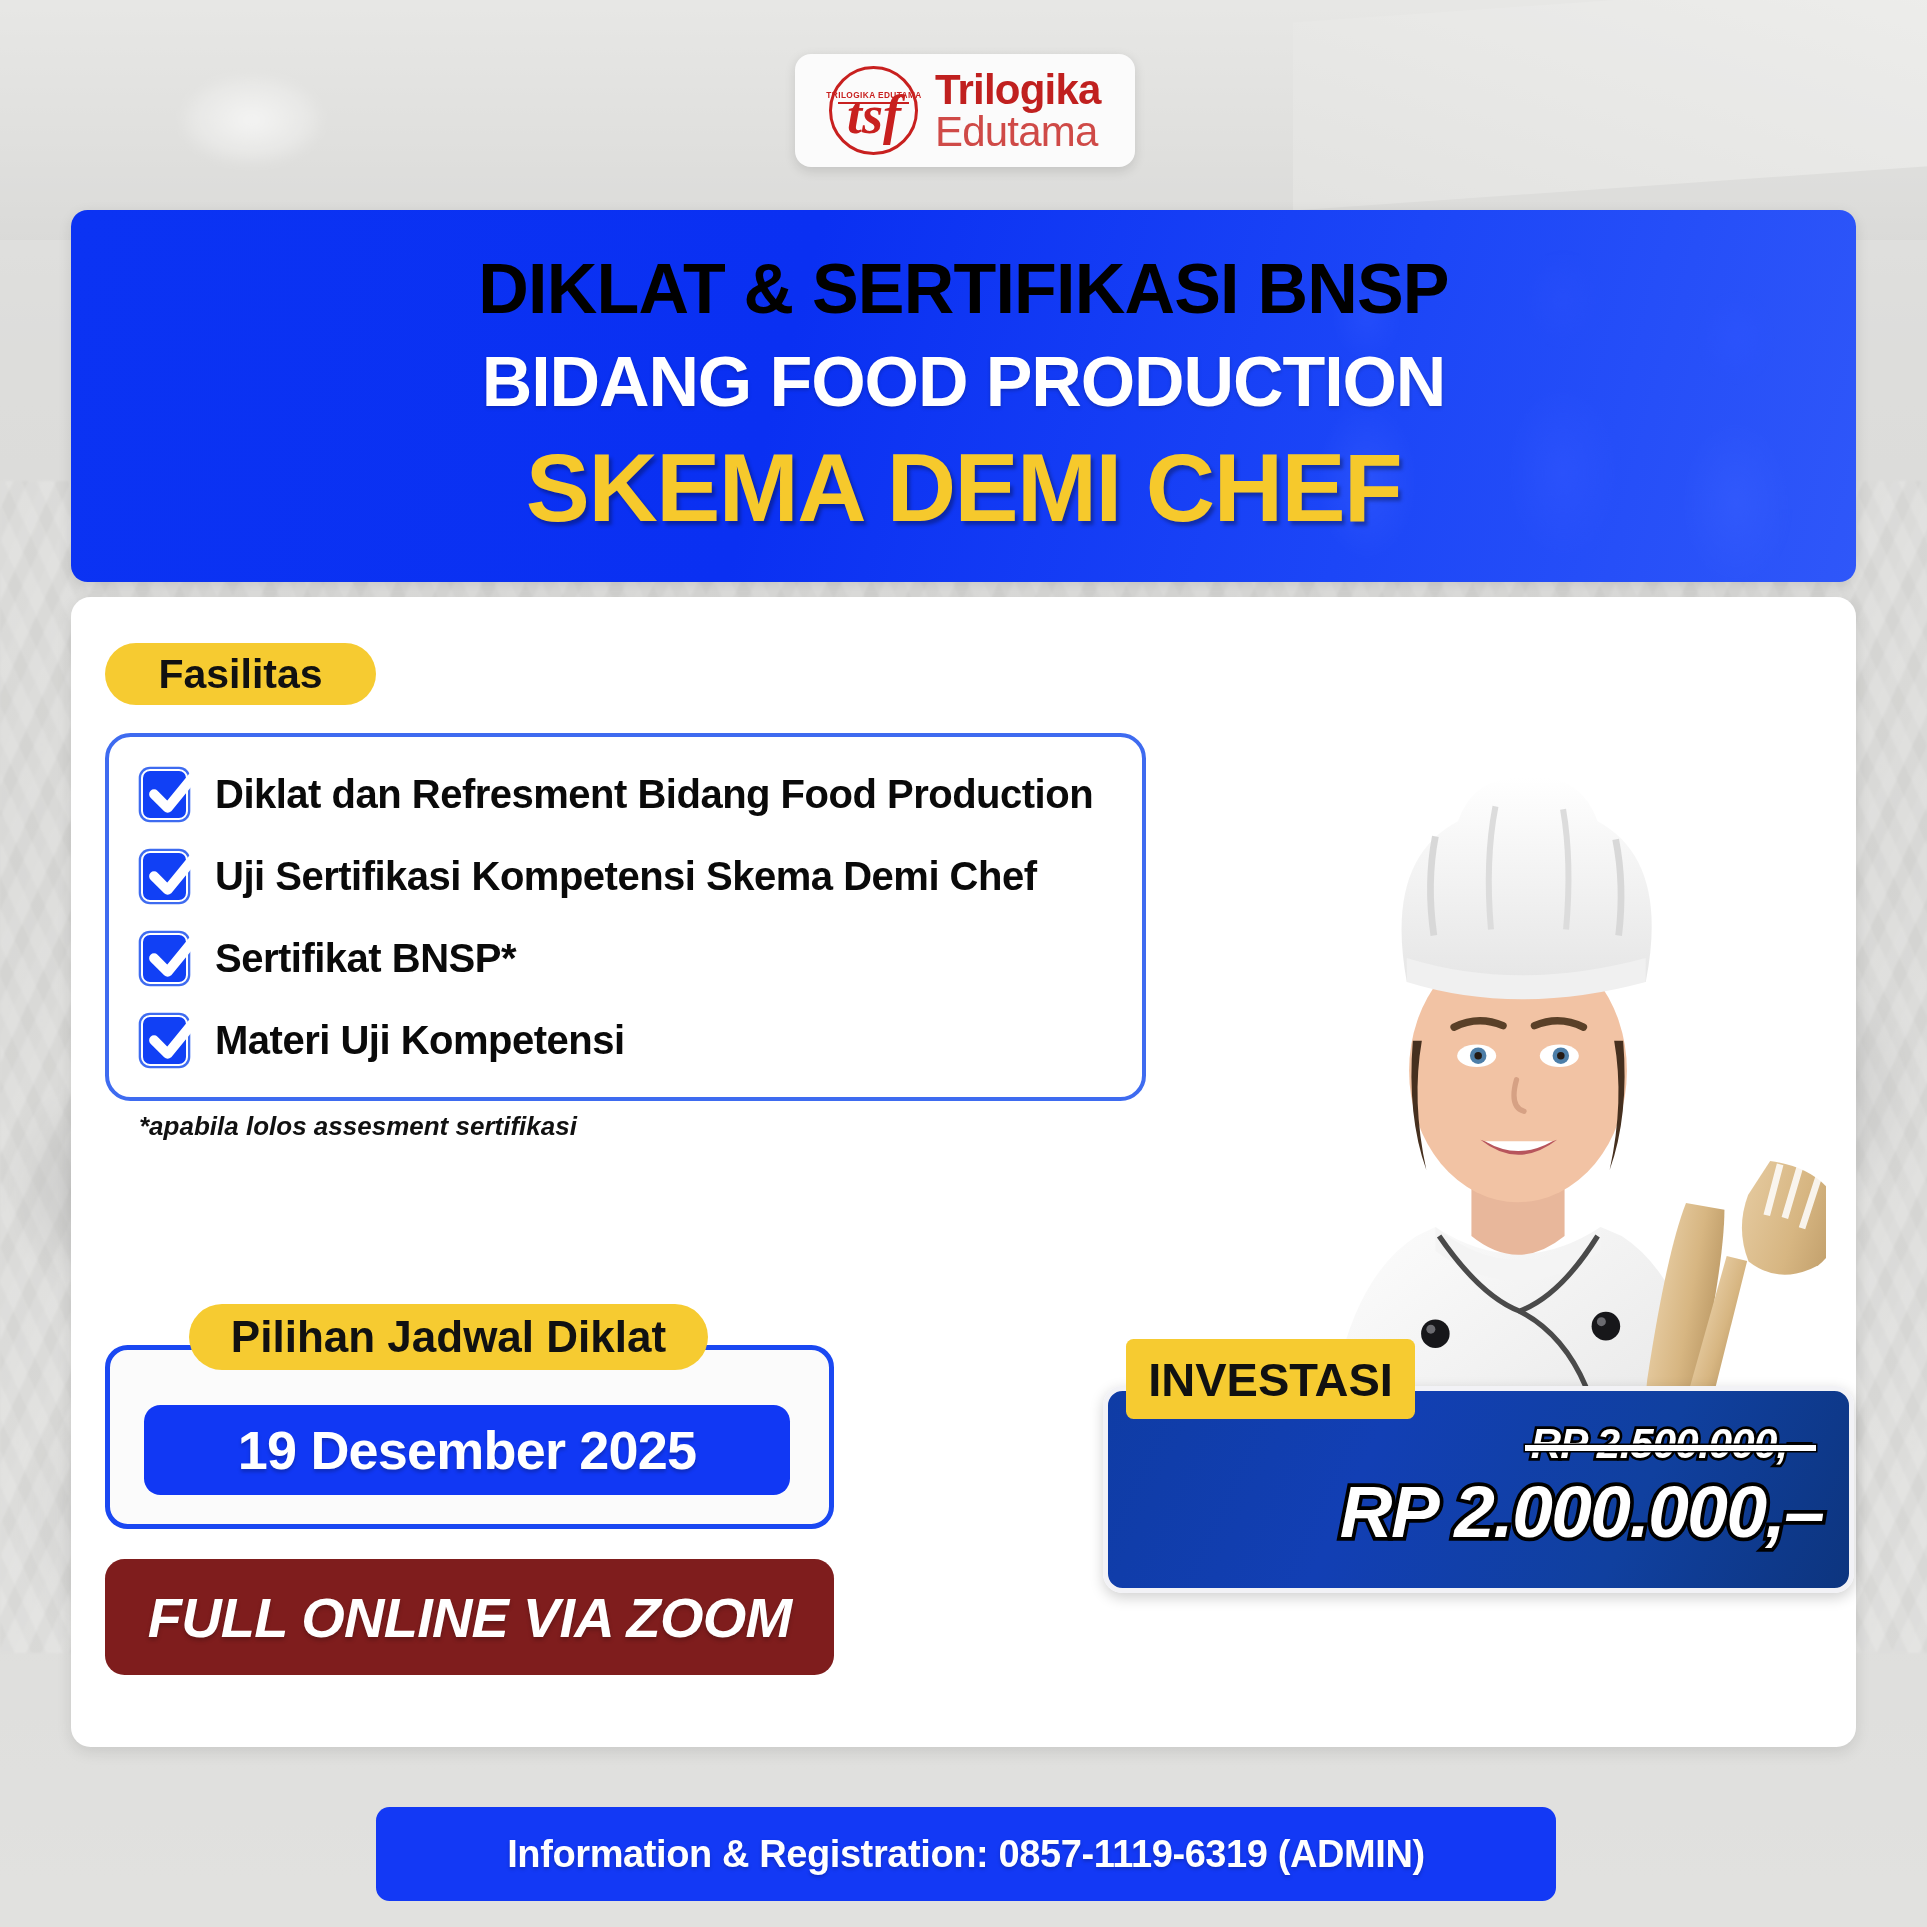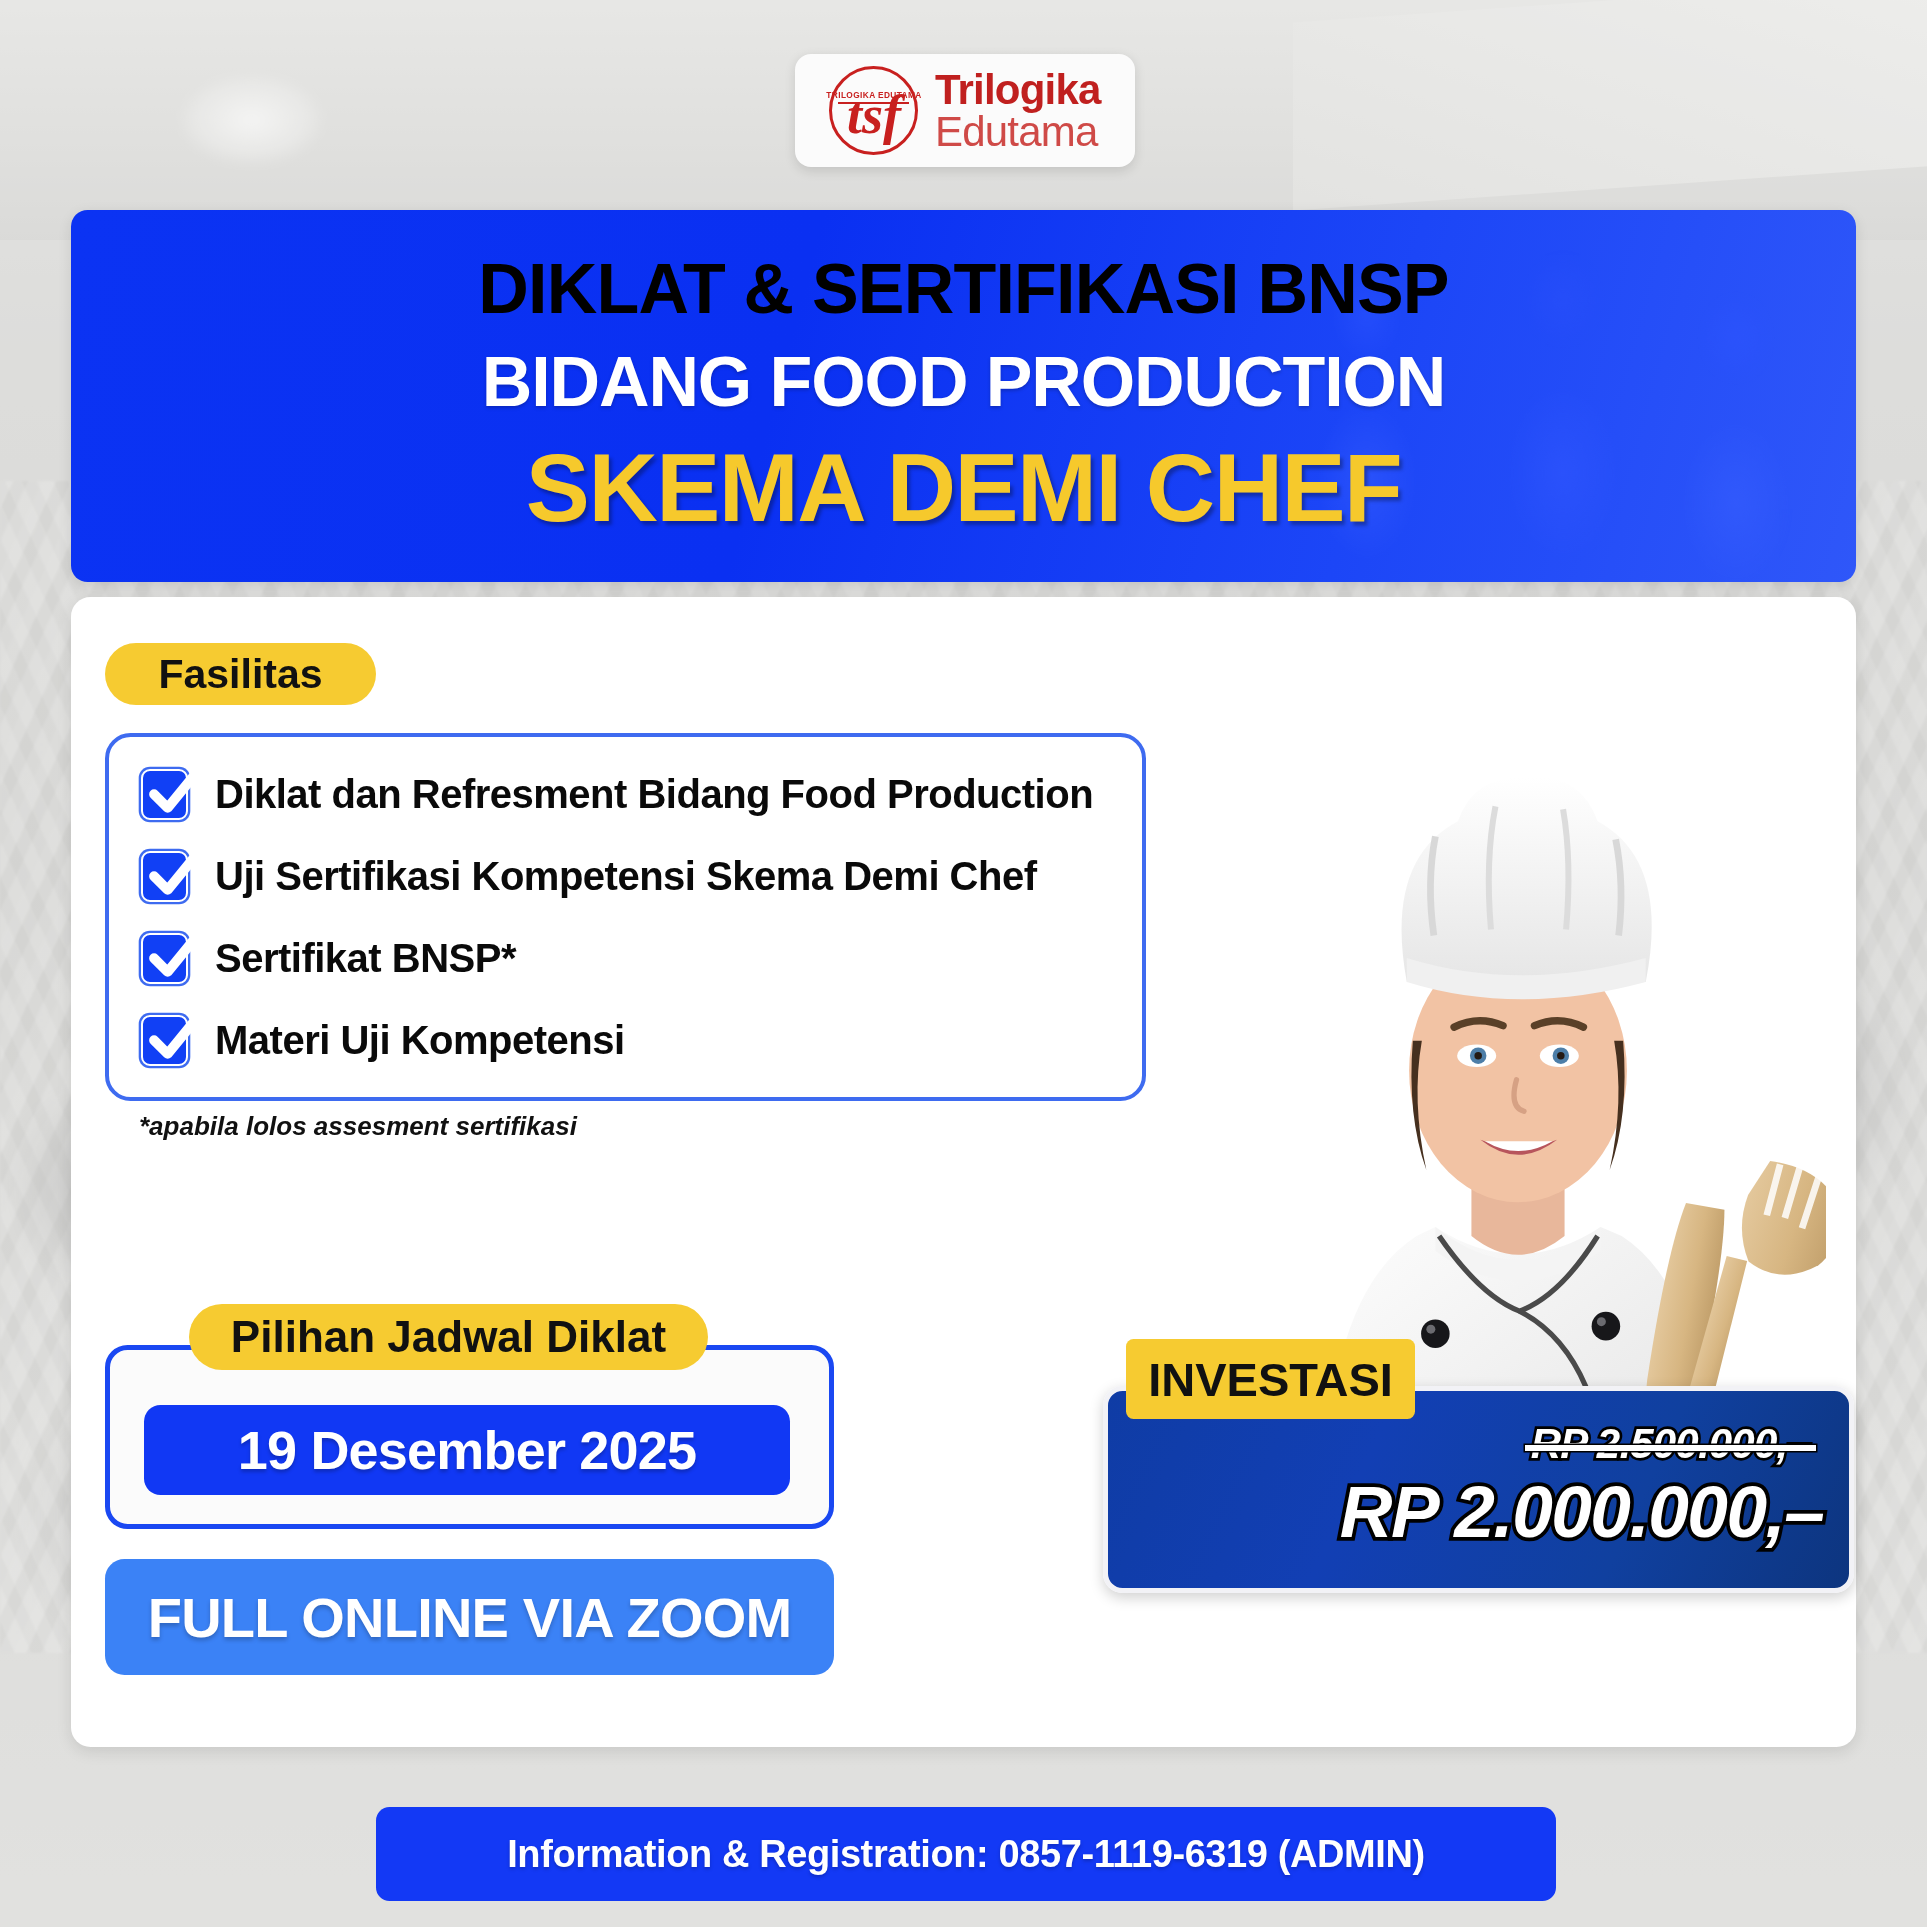--- a/index.html
+++ b/index.html
@@ -180,23 +180,23 @@
   }
   .sched-btn{
     position:absolute;left:144px;top:1405px;width:646px;height:90px;
     background:#1138f4;border-radius:16.5px;
     display:flex;align-items:center;justify-content:center;
     font-size:54px;font-weight:bold;color:#fff;letter-spacing:-0.8px;
     text-shadow:0 3px 3.8px rgba(0,0,0,.22);
   }
   .zoom-btn{
     position:absolute;left:105px;top:1559px;width:729px;height:116px;
-    background:#3b82f6;border-radius:19.5px;
+    background:#7f1d1d;border-radius:19.5px;
     display:flex;align-items:center;justify-content:center;
-    font-size:56px;font-weight:bold;color:#fff;letter-spacing:-0.8px;
+    font-size:56px;font-weight:bold;font-style:italic;color:#fff;letter-spacing:-0.8px;
     text-shadow:0 3px 4.5px rgba(0,0,0,.22);
   }
 
   
   .chef{position:absolute;left:1210px;top:635px;width:616px;height:894px;}
   .chef svg{width:100%;height:100%;display:block;}
 
   
   .pill-investasi{
     left:1126px;top:1339px;width:289px;height:80px;font-size:47px;border-radius:7.5px;z-index:7;

